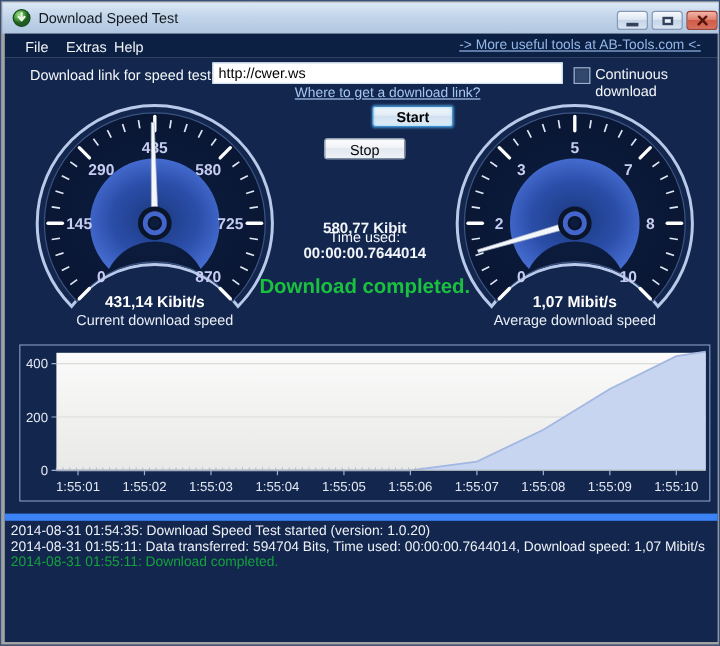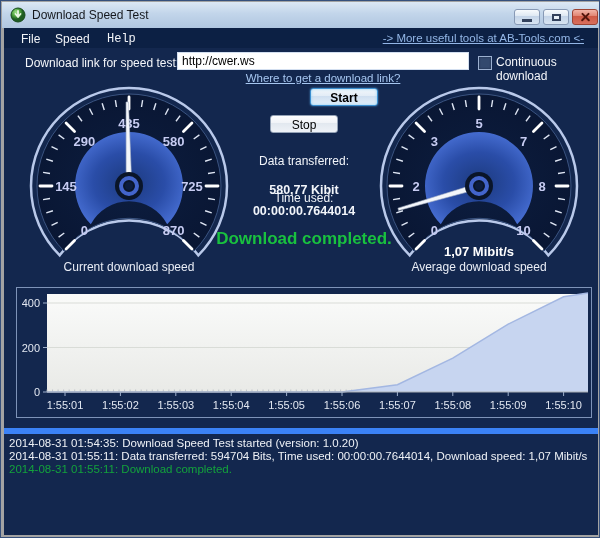--- a/index.html
+++ b/index.html
@@ -72,22 +72,22 @@
         <span class="glyph-max"></span>
       </div>
     <div class="winbtn close" style="left:570px;">
         <span class="glyph-x1"></span>
         <span class="glyph-x2"></span>
       </div>
   </div>
 
   <div class="menubar">
     <span class="menu-item" style="left:10px;">File</span>
-    <span class="menu-item" style="left:44px;">Speed</span>
-    <span class="menu-item" style="left:96px;font-family:Liberation Mono, monospace;">Help</span>
+    <span class="menu-item" style="left:44px;">Extras</span>
+    <span class="menu-item" style="left:84px;">Help</span>
     <span class="promo-link">-&gt; More useful tools at AB-Tools.com &lt;-</span>
   </div>
 
   <div class="content">
 
     <span class="abs lbl" style="left:21px;top:8px;">Download link for speed test:</span>
     <input class="url-input" style="left: 173px; top: 4px;" value="http://cwer.ws">
     <span class="where-link" style="left:173px;top:24px;">Where to get a download link?</span>
     <div class="checkbox" style="left:474px;top:8px;"></div>
     <span class="abs lbl" style="left:492px;top:7px;">Continuous download</span>
@@ -146,20 +146,21 @@
         <text x="65.45227278524752" y="59.9522727852475" text-anchor="middle" font-size="13" font-weight="bold" fill="#c7ccf2" font-family="Liberation Sans,sans-serif">290</text>
         <text x="110" y="41.5" text-anchor="middle" font-size="13" font-weight="bold" fill="#c7ccf2" font-family="Liberation Sans,sans-serif">435</text>
         <text x="154.5477272147525" y="59.95227278524751" text-anchor="middle" font-size="13" font-weight="bold" fill="#c7ccf2" font-family="Liberation Sans,sans-serif">580</text>
         <text x="173" y="104.5" text-anchor="middle" font-size="13" font-weight="bold" fill="#c7ccf2" font-family="Liberation Sans,sans-serif">725</text>
         <text x="154.5477272147525" y="149.04772721475248" text-anchor="middle" font-size="13" font-weight="bold" fill="#c7ccf2" font-family="Liberation Sans,sans-serif">870</text>
         <polygon points="109.44360705444336,15.993271537988491 107.04413160070118,16.043446700057856 107.20971885811127,110.06053334317919 113.20840749246676,109.93509543800577" fill="#f4f7fb" stroke="#aab4c6" stroke-width="0.6"></polygon>
         <circle cx="110" cy="100" r="14" fill="#0a1529"></circle>
         <circle cx="110" cy="100" r="8" fill="none" stroke="#4365cc" stroke-width="4"></circle>
         <circle cx="110" cy="100" r="4" fill="#0c1c3e"></circle>
       </svg>
+    <div class="gauge-value" style="left:15px;top:196px;">431,14 Kibit/s</div>
     <div class="gauge-caption" style="left:15px;top:212px;">Current download speed</div>
 
     <svg class="gauge-svg" id="gauge-right" style="left:365px;top:38px;" viewBox="0 0 220 172">
         <defs>
     <radialGradient id="grfan" cx="50%" cy="55%" r="60%">
       <stop offset="0%" stop-color="#1c3a7e"></stop>
             <stop offset="55%" stop-color="#2a4da8"></stop>
             <stop offset="100%" stop-color="#4a72d8"></stop>
     </radialGradient>
     <radialGradient id="grbg" cx="50%" cy="55%" r="70%">
@@ -209,21 +210,20 @@
         <text x="173" y="104.5" text-anchor="middle" font-size="13" font-weight="bold" fill="#c7ccf2" font-family="Liberation Sans,sans-serif">8</text>
         <text x="154.5477272147525" y="149.04772721475248" text-anchor="middle" font-size="13" font-weight="bold" fill="#c7ccf2" font-family="Liberation Sans,sans-serif">10</text>
         <polygon points="28.965639121108776,122.15563939383433 29.631596729126446,124.46139316740239 120.43975439988903,100.10736885021981 118.77486037984487,94.34298441629963" fill="#f4f7fb" stroke="#aab4c6" stroke-width="0.6"></polygon>
         <circle cx="110" cy="100" r="14" fill="#0a1529"></circle>
         <circle cx="110" cy="100" r="8" fill="none" stroke="#4365cc" stroke-width="4"></circle>
         <circle cx="110" cy="100" r="4" fill="#0c1c3e"></circle>
       </svg>
     <div class="gauge-value" style="left:365px;top:196px;">1,07 Mibit/s</div>
     <div class="gauge-caption" style="left:365px;top:212px;">Average download speed</div>
 
-    <div class="stat-line" style="top:106px;">Data transferred:</div>
     <div class="stat-line stat-value" style="top:135px;">580,77 Kibit</div>
     <div class="stat-line" style="top:143px;">Time used:</div>
     <div class="stat-line stat-value" style="top:156px;">00:00:00.7644014</div>
     <div class="stat-line stat-status" style="top:181px;">Download completed.</div>
 
     <div class="chart-box" style="top:239px;">
       <svg id="chart" width="574" height="129" viewBox="0 0 574 129">
           <defs>
             <linearGradient id="plotbg" x1="0" y1="0" x2="0" y2="1">
     <stop offset="0%" stop-color="#fafbfa"></stop>

